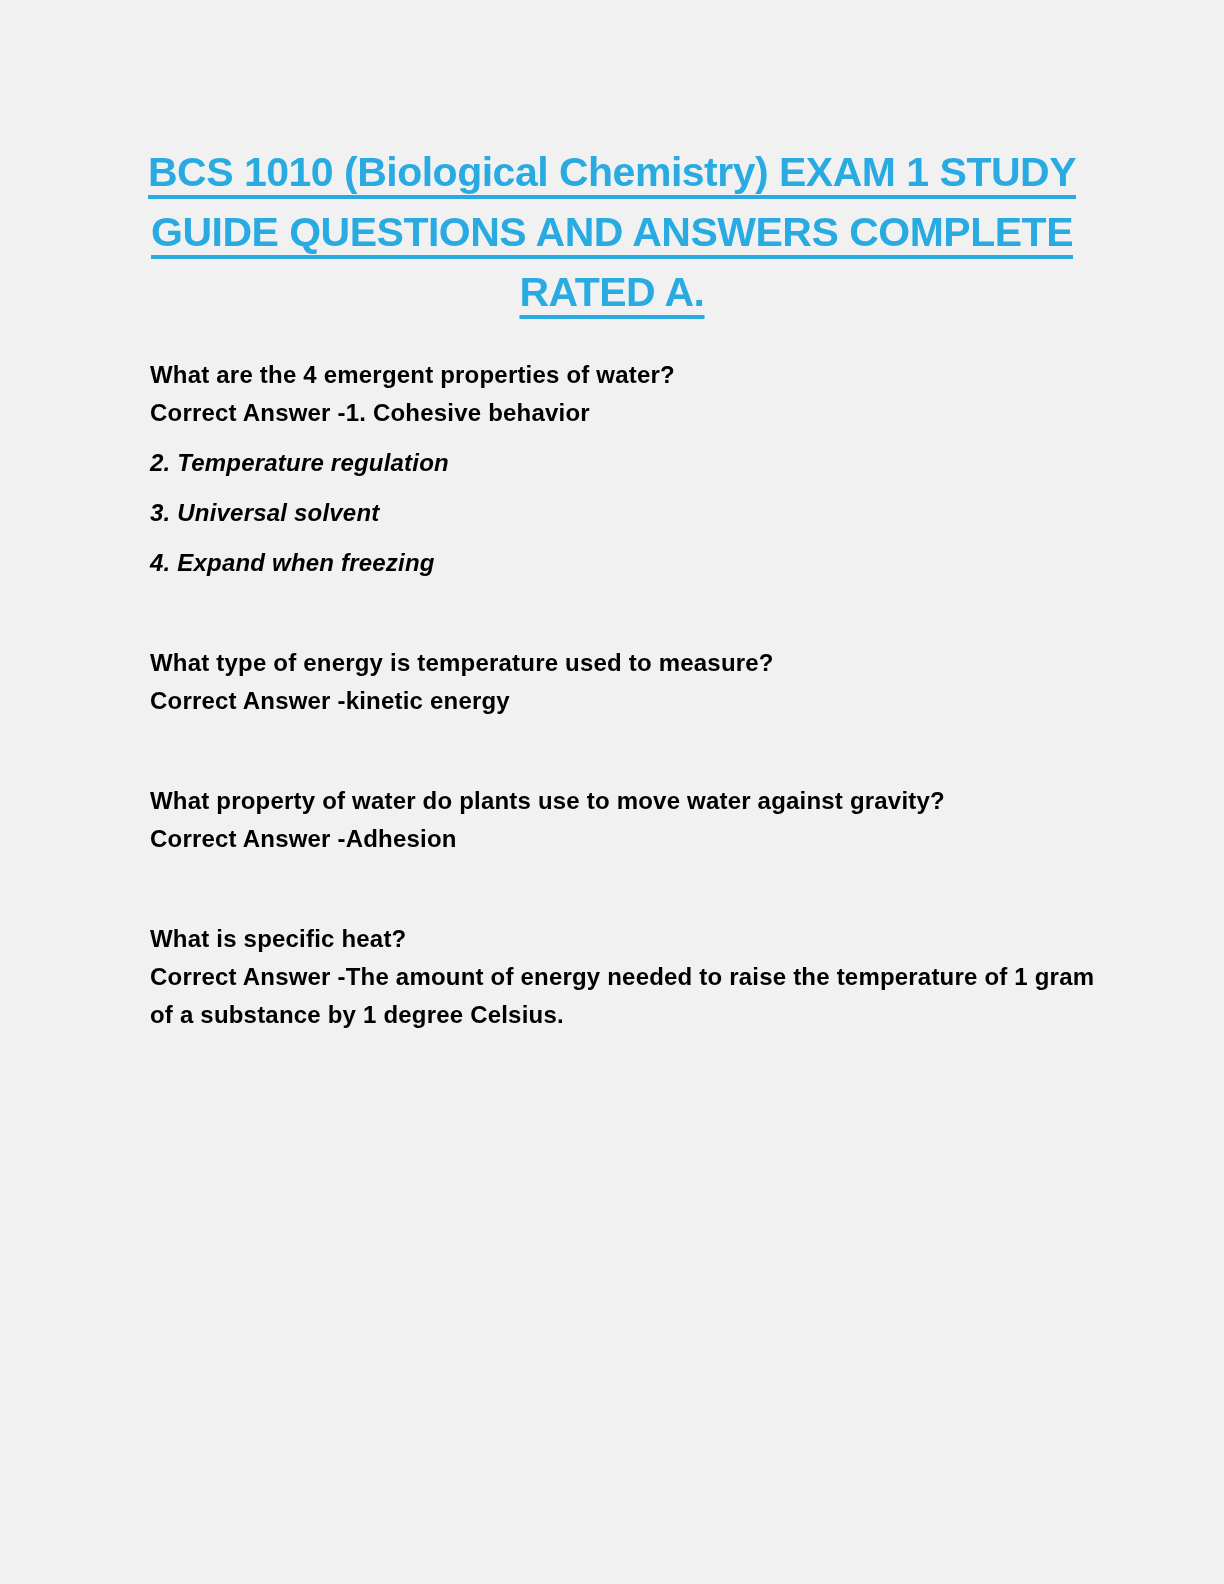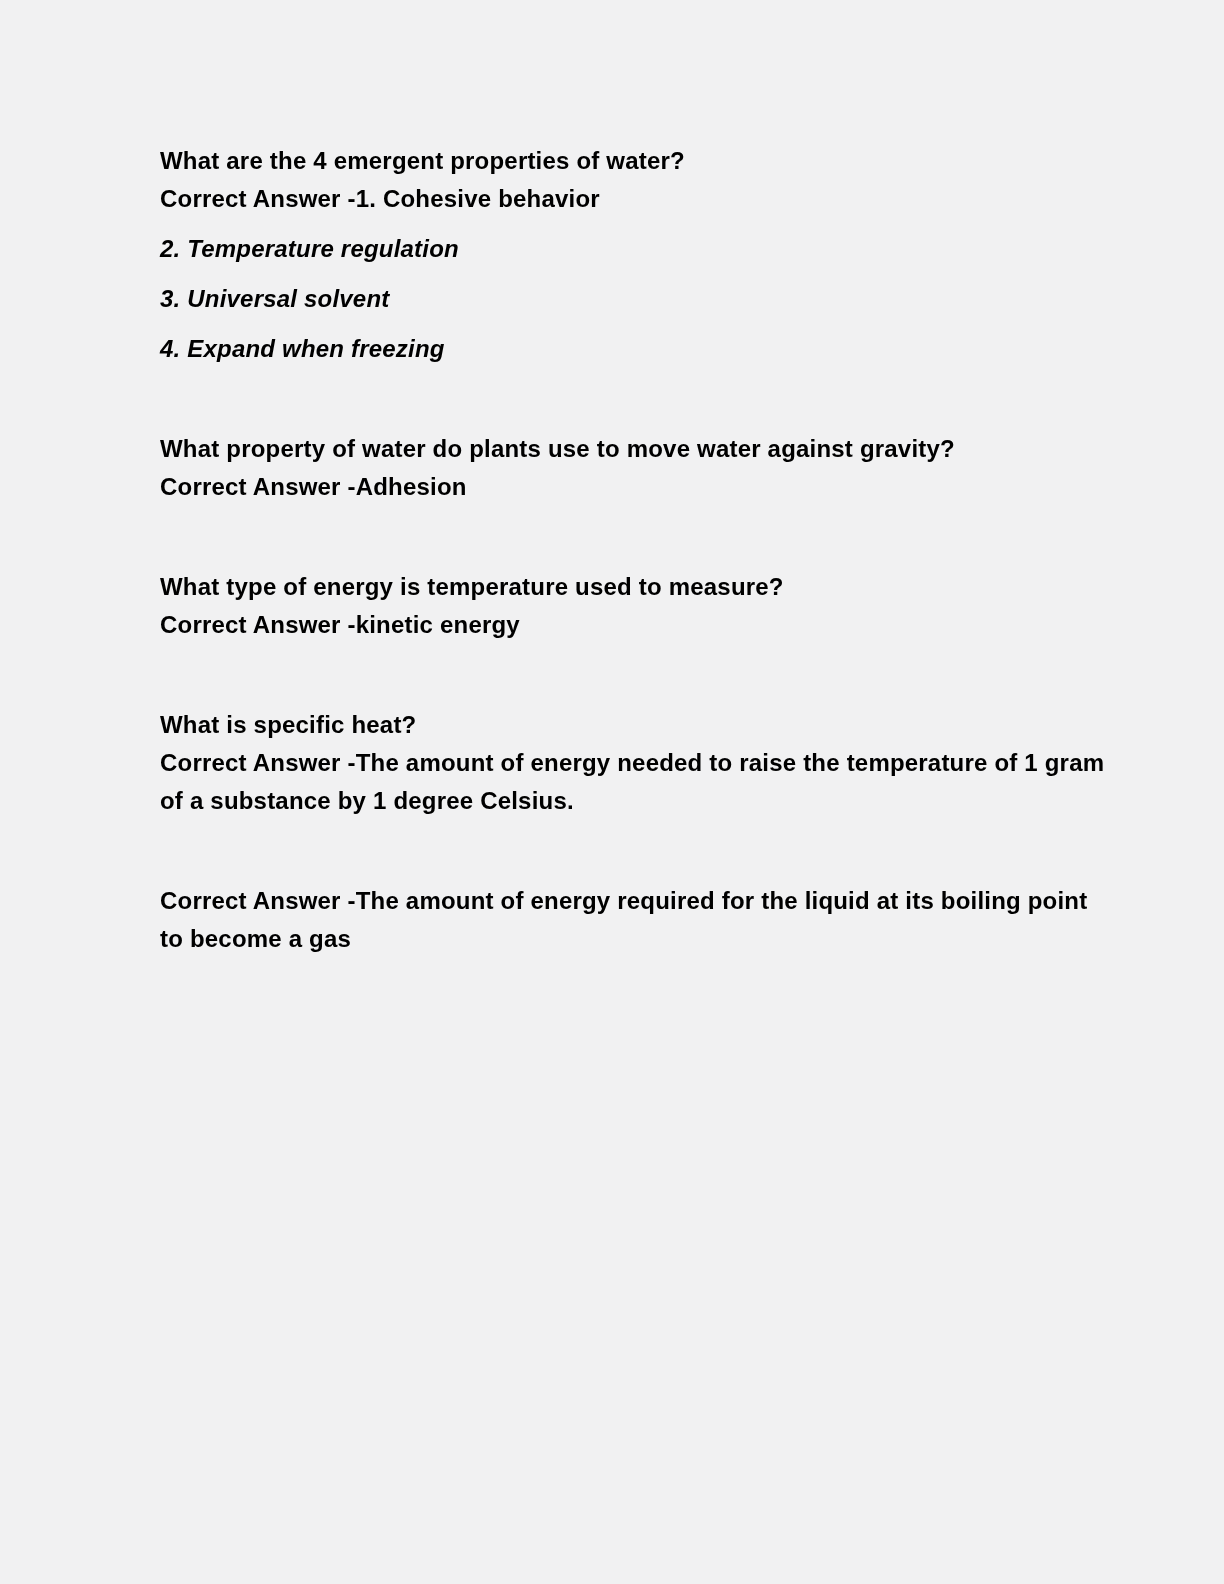--- a/index.html
+++ b/index.html
@@ -39,65 +39,67 @@
     text-decoration: underline;
     text-decoration-thickness: 4px;
     text-underline-offset: 9px;
     letter-spacing: -0.5px;
   }
   .qa-content {
     padding-left: 143px;
     width: 1105px; 
   }
   .qa-block {
-    margin: 0 0 62px 17px;
+    margin: 0 0 62px 7px;
   }
   .qa-block p {
     margin: 0;
     font-size: 24px;
     line-height: 38px;
     font-weight: bold;
     color: var(--text);
     letter-spacing: 0.2px;
   }
   .qa-block p.extra-line {
     margin-top: 12px;
     font-style: italic;
   }
 </style>
 </head>
 <body>
 
 <div class="page">
 
+  <div class="title-wrap">
+    <h1 class="doc-title">BCS 1010 (Biological Chemistry) EXAM 1 STUDY GUIDE QUESTIONS AND ANSWERS COMPLETE RATED A.</h1>
+  </div>
 
   <div class="qa-content">
 
     <div class="qa-block">
       <p>What are the 4 emergent properties of water?</p>
       <p>Correct Answer -1. Cohesive behavior</p>
       <p class="extra-line">2. Temperature regulation</p>
       <p class="extra-line">3. Universal solvent</p>
       <p class="extra-line">4. Expand when freezing</p>
     </div>
 
     <div class="qa-block">
-      <p>What property of water do plants use to move water against gravity?</p>
-      <p>Correct Answer -Adhesion</p>
+      <p>What type of energy is temperature used to measure?</p>
+      <p>Correct Answer -kinetic energy</p>
     </div>
 
     <div class="qa-block">
-      <p>What type of energy is temperature used to measure?</p>
-      <p>Correct Answer -kinetic energy</p>
+      <p>What property of water do plants use to move water against gravity?</p>
+      <p>Correct Answer -Adhesion</p>
     </div>
 
     <div class="qa-block">
       <p>What is specific heat?</p>
       <p>Correct Answer -The amount of energy needed to raise the temperature of 1 gram of a substance by 1 degree Celsius.</p>
     </div>
 
 
     <div class="qa-block">
-      <p>Correct Answer -The amount of energy required for the liquid at its boiling point to become a gas</p>
     </div>
 
   </div>
 </div>
 
 </body></html>

